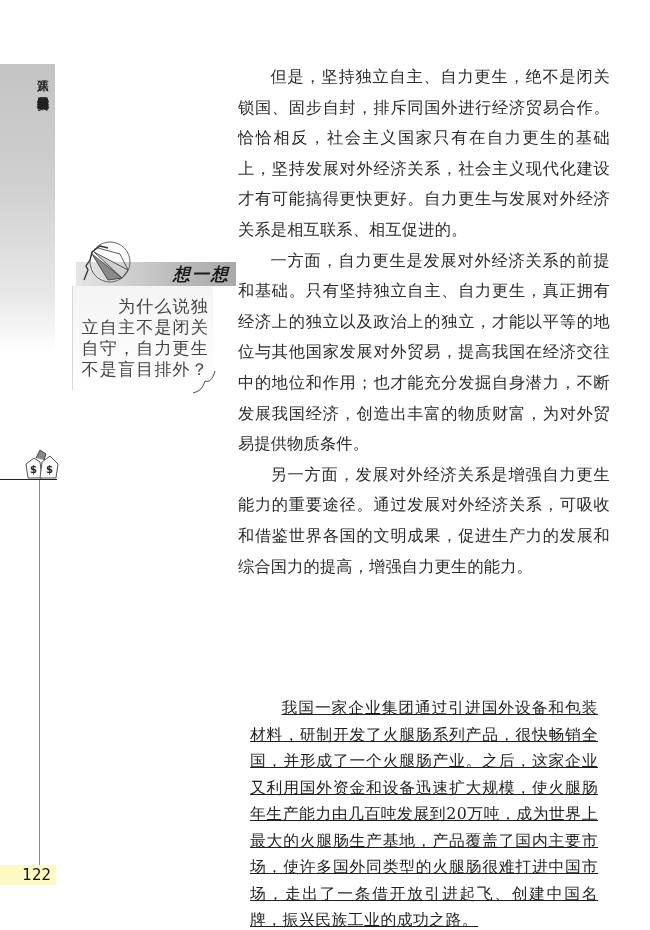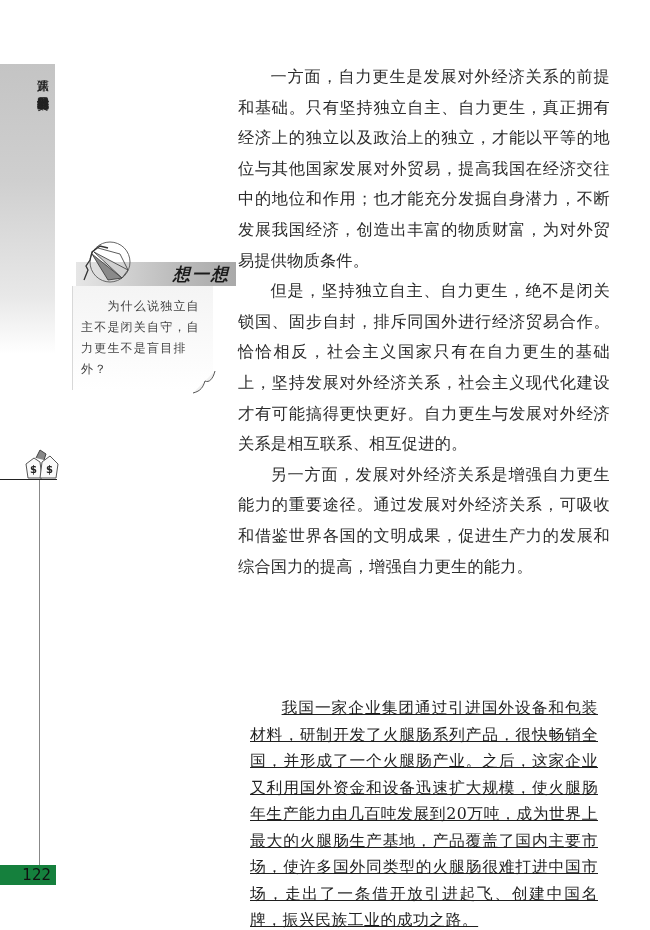--- a/index.html
+++ b/index.html
@@ -34,30 +34,30 @@
     letter-spacing:2px;
   }
   .think-body {
     position:absolute; left:0; top:46px; width:140px; height:104px;
     border-left:1px solid #d8d8d8;
     background:linear-gradient(to bottom,#f4f4f4,#ffffff);
   }
   .think-text {
     position:absolute; left:8px; top:10px; width:128px;
     font-family:"DejaVu Sans","Liberation Sans",sans-serif;
-    font-size:12px; line-height:21px; color:#444; letter-spacing:1.2px;
+    font-size:17px; line-height:21px; color:#444; letter-spacing:1.2px;text-align:right;
   }
   .think-icon { position:absolute; left:6px; top:0; }
   .curl-icon { position:absolute; right:0; bottom:0; }
   .money-icon { position:absolute; left:22px; top:448px; }
   .h-rule { position:absolute; left:0; top:479px; width:57px; height:1px; background:#222; }
   .v-rule { position:absolute; left:39px; top:480px; width:1px; height:386px; background:#888; }
   .page-num-box {
     position:absolute; left:0; top:865px; width:56px; height:20px;
-    background:#15803d;
+    background:#fef9c3;
   }
   .page-num {
     position:absolute; right:5px; top:0px;
     font-family:"DejaVu Sans","Liberation Sans",sans-serif;
     font-size:15px; line-height:20px; color:#111;
   }
   .main-text {
     position:absolute; left:238px; top:62px; width:372px;
     font-size:16.2px; line-height:30.6px; color:#2b2b2b;
     letter-spacing:0.2px;
@@ -107,20 +107,20 @@
   <text x="24" y="25" font-size="10" font-weight="bold" fill="#222" font-family="DejaVu Sans, sans-serif">$</text>
 </svg>
 <div class="h-rule"></div>
 <div class="v-rule"></div>
 
 <div class="page-num-box">
   <span class="page-num">122</span>
 </div>
 
 <div class="main-text">
+  <p>但是，坚持独立自主、自力更生，绝不是闭关锁国、固步自封，排斥同国外进行经济贸易合作。恰恰相反，社会主义国家只有在自力更生的基础上，坚持发展对外经济关系，社会主义现代化建设才有可能搞得更快更好。自力更生与发展对外经济关系是相互联系、相互促进的。</p>
   <p>一方面，自力更生是发展对外经济关系的前提和基础。只有坚持独立自主、自力更生，真正拥有经济上的独立以及政治上的独立，才能以平等的地位与其他国家发展对外贸易，提高我国在经济交往中的地位和作用；也才能充分发掘自身潜力，不断发展我国经济，创造出丰富的物质财富，为对外贸易提供物质条件。</p>
-  <p>但是，坚持独立自主、自力更生，绝不是闭关锁国、固步自封，排斥同国外进行经济贸易合作。恰恰相反，社会主义国家只有在自力更生的基础上，坚持发展对外经济关系，社会主义现代化建设才有可能搞得更快更好。自力更生与发展对外经济关系是相互联系、相互促进的。</p>
   <p>另一方面，发展对外经济关系是增强自力更生能力的重要途径。通过发展对外经济关系，可吸收和借鉴世界各国的文明成果，促进生产力的发展和综合国力的提高，增强自力更生的能力。</p>
 </div>
 
 <div class="case-text">
   <p>我国一家企业集团通过引进国外设备和包装材料，研制开发了火腿肠系列产品，很快畅销全国，并形成了一个火腿肠产业。之后，这家企业又利用国外资金和设备迅速扩大规模，使火腿肠年生产能力由几百吨发展到20万吨，成为世界上最大的火腿肠生产基地，产品覆盖了国内主要市场，使许多国外同类型的火腿肠很难打进中国市场，走出了一条借开放引进起飞、创建中国名牌，振兴民族工业的成功之路。</p>
 </div>
 
 </body></html>

